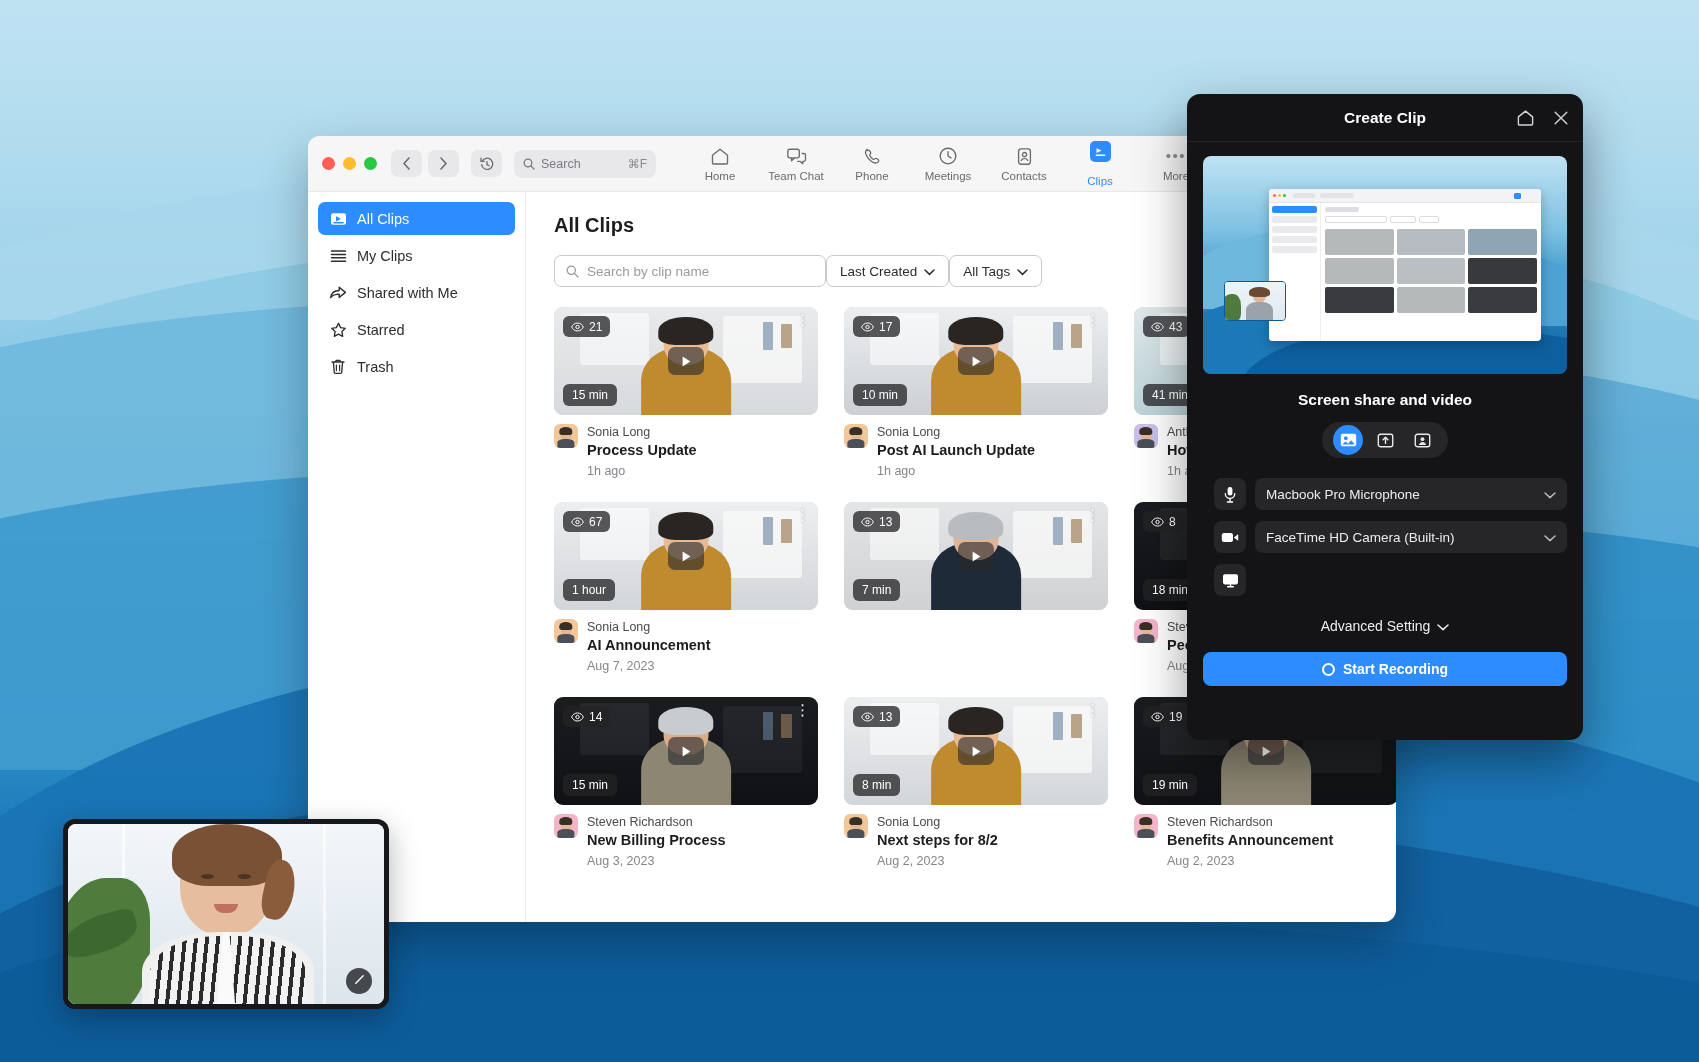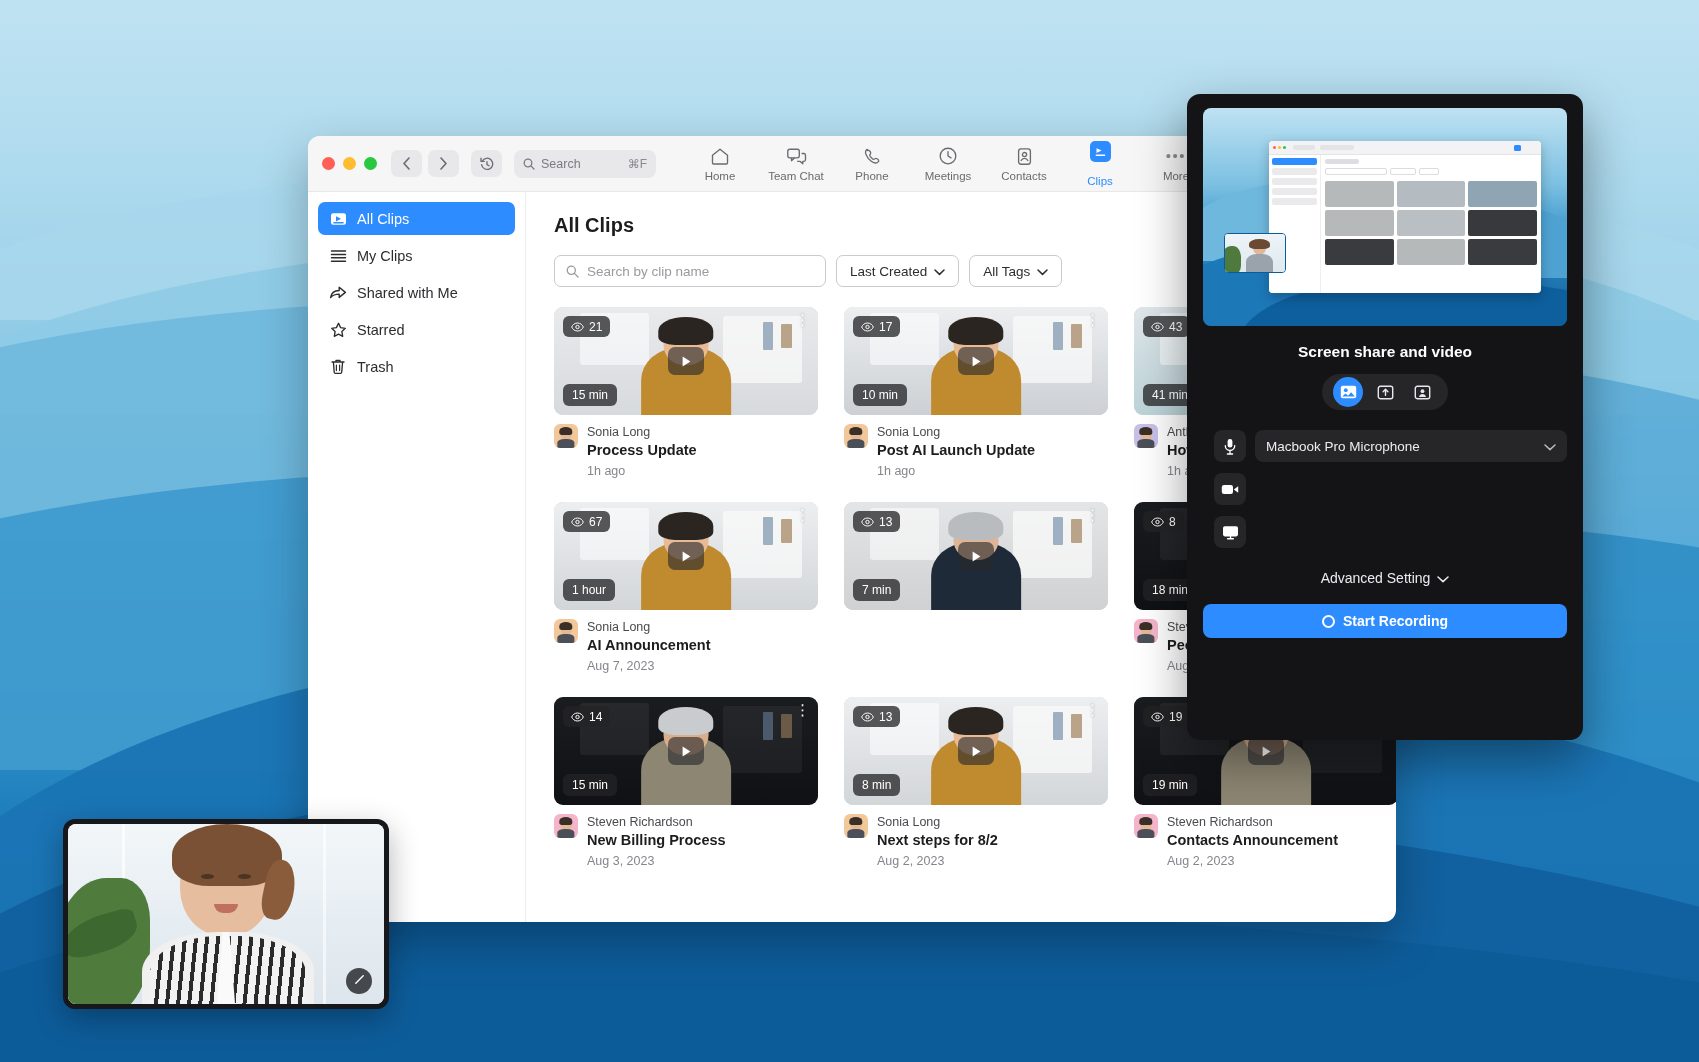--- a/index.html
+++ b/index.html
@@ -114,21 +114,21 @@
   .side-item {
     height: 33px; display: flex; align-items: center; gap: 10px;
     padding: 0 11px; border-radius: 7px; color: #2d2d31; font-size: 14.5px;
     margin-bottom: 4px;
   }
   .side-item.active { background: #2d8cff; color: #fff; }
   .side-ico { width: 18px; display:flex; align-items:center; justify-content:center;}
 
   .content { flex: 1; padding: 22px 0 0 28px; overflow: hidden; min-width: 0;}
   .content h1 { font-size: 20px; font-weight: 700; color:#1d1d20; margin-bottom: 18px;}
-  .filters { display: flex; gap: 10px; align-items: center; margin-bottom: 20px;}
+  .filters { display: flex; align-items: center; margin-bottom: 20px;}
   .clip-search {
     width: 272px; height: 32px; border: 1px solid #c9c9ce; border-radius: 7px;
     display:flex; align-items:center; gap: 8px; padding: 0 11px;
     color:#9a9aa0; font-size: 13.5px;
   }
   .pill {
     height: 32px; border: 1px solid #c9c9ce; border-radius: 7px;
     display:flex;align-items:center; gap:7px; padding: 0 13px;
     font-size: 13.5px; color: #2d2d31;
   }
@@ -761,30 +761,45 @@
                   </svg>
       </div>
     </div>
     <div class="meta">
       <div class="avatar" style="background:#f4b5cb">
         <div style="position:absolute;left:50%;top:22%;transform:translateX(-50%);width:44%;height:46%;border-radius:50%;background:#e5b894"></div>
         <div style="position:absolute;left:50%;top:13%;transform:translateX(-50%);width:56%;height:34%;border-radius:50% 50% 30% 30%;background:#3a2f26"></div>
         <div style="position:absolute;left:50%;bottom:0;transform:translateX(-50%);width:72%;height:36%;border-radius:42% 42% 0 0;background:#4a4f58"></div>
       </div>
       <div class="author">Steven Richardson</div>
-      <div class="cliptitle">Contacts Announcement</div>
+      <div class="cliptitle">Benefits Announcement</div>
       <div class="clipdate">Aug 2, 2023</div>
     </div>
             </div>
           </div>
       </div>
     </div>
   </div>
 
   <div id="create-clip">
+    <div class="cc-head">
+      <span>Create Clip</span>
+      <span class="acts">
+        <span>
+          <svg width="19" height="18" viewBox="0 0 19 18" fill="none">
+              <path d="M2.4 7.9L9.5 2.1l7.1 5.8V15a1 1 0 0 1-1 1h-12.2a1 1 0 0 1-1-1V7.9z" stroke="#d4d4d8" stroke-width="1.4" stroke-linejoin="round"></path>
+            </svg>
+        </span>
+        <span>
+          <svg width="16" height="16" viewBox="0 0 16 16" fill="none">
+              <path d="M2.2 2.2l11.6 11.6M13.8 2.2L2.2 13.8" stroke="#d4d4d8" stroke-width="1.4" stroke-linecap="round"></path>
+            </svg>
+        </span>
+      </span>
+    </div>
 
     <div class="cc-preview">
       <div style="position:absolute;left:-10%;top:34%;width:70%;height:36%;background:#6fb8dd;border-radius:55% 45% 0 0/100% 100% 0 0;"></div>
       <div style="position:absolute;left:28%;top:40%;width:85%;height:38%;background:#4ea2d2;border-radius:45% 55% 0 0/100% 100% 0 0;"></div>
       <div style="position:absolute;left:-18%;top:62%;width:100%;height:44%;background:#1d78b8;border-radius:50% 50% 0 0/100% 100% 0 0;"></div>
       <div style="position:absolute;left:10%;top:78%;width:120%;height:30%;background:#0e5f9e;border-radius:40% 60% 0 0/100% 100% 0 0;"></div>
 
       <div class="mini-win">
         <div class="mini-top">
           <span class="mini-dot" style="background:#ff5f57"></span>
@@ -872,20 +887,26 @@
               </svg></span>
         </div>
       </div>
       <div class="cc-row">
         <span class="cc-ico">
           <svg width="18" height="13" viewBox="0 0 18 13" fill="none">
               <rect x=".8" y="2" width="11.2" height="9" rx="2.2" fill="#fff"></rect>
               <path d="M12.8 6.5l4.4-3.2v6.4l-4.4-3.2z" fill="#fff"></path>
             </svg>
         </span>
+        <div class="cc-select">
+          <span>FaceTime HD Camera (Built-in)</span>
+          <span class="chev"><svg width="12" height="7" viewBox="0 0 12 7" fill="none">
+                <path d="M1 1l5 4.6L11 1" stroke="#b9b9c0" stroke-width="1.5" stroke-linecap="round" stroke-linejoin="round"></path>
+              </svg></span>
+        </div>
       </div>
       <div class="cc-row">
         <span class="cc-ico">
           <svg width="17" height="15" viewBox="0 0 17 15" fill="none">
               <rect x="1" y="1.2" width="15" height="10.2" rx="1.8" fill="#fff"></rect>
               <path d="M8.5 11.4v2.2M5.6 13.8h5.8" stroke="#fff" stroke-width="1.4" stroke-linecap="round"></path>
             </svg>
         </span>
       </div>
     </div>

